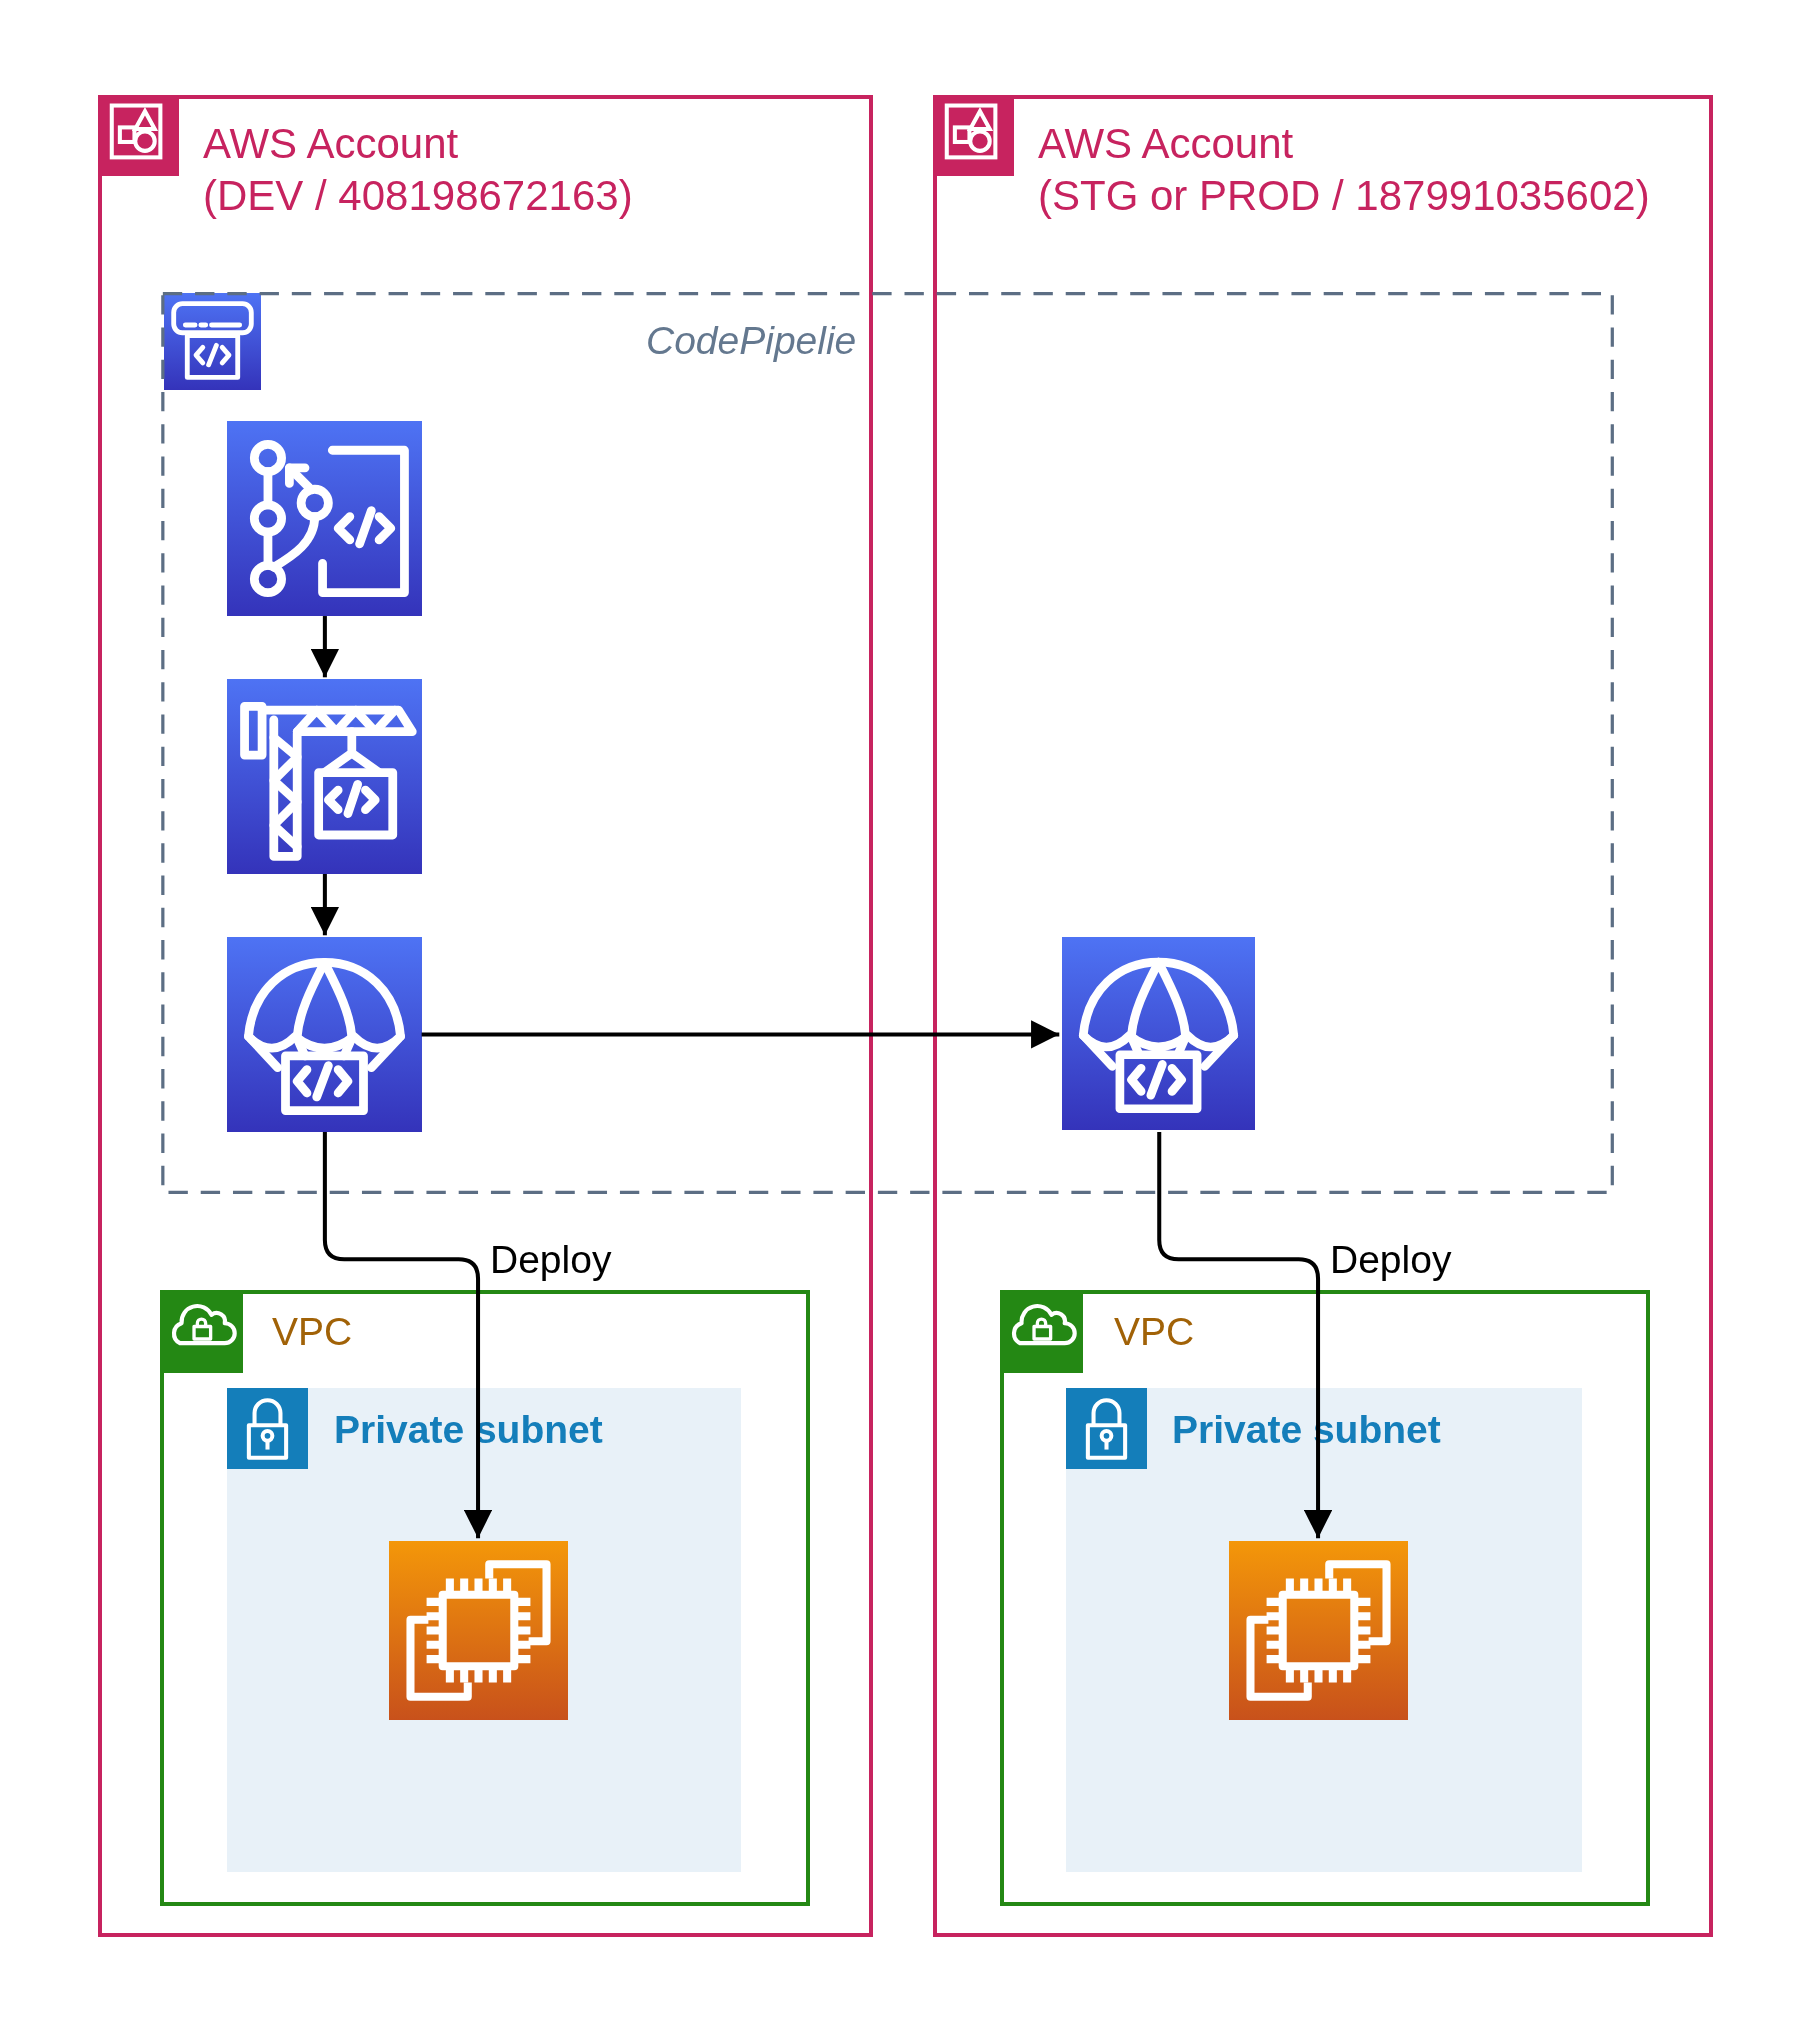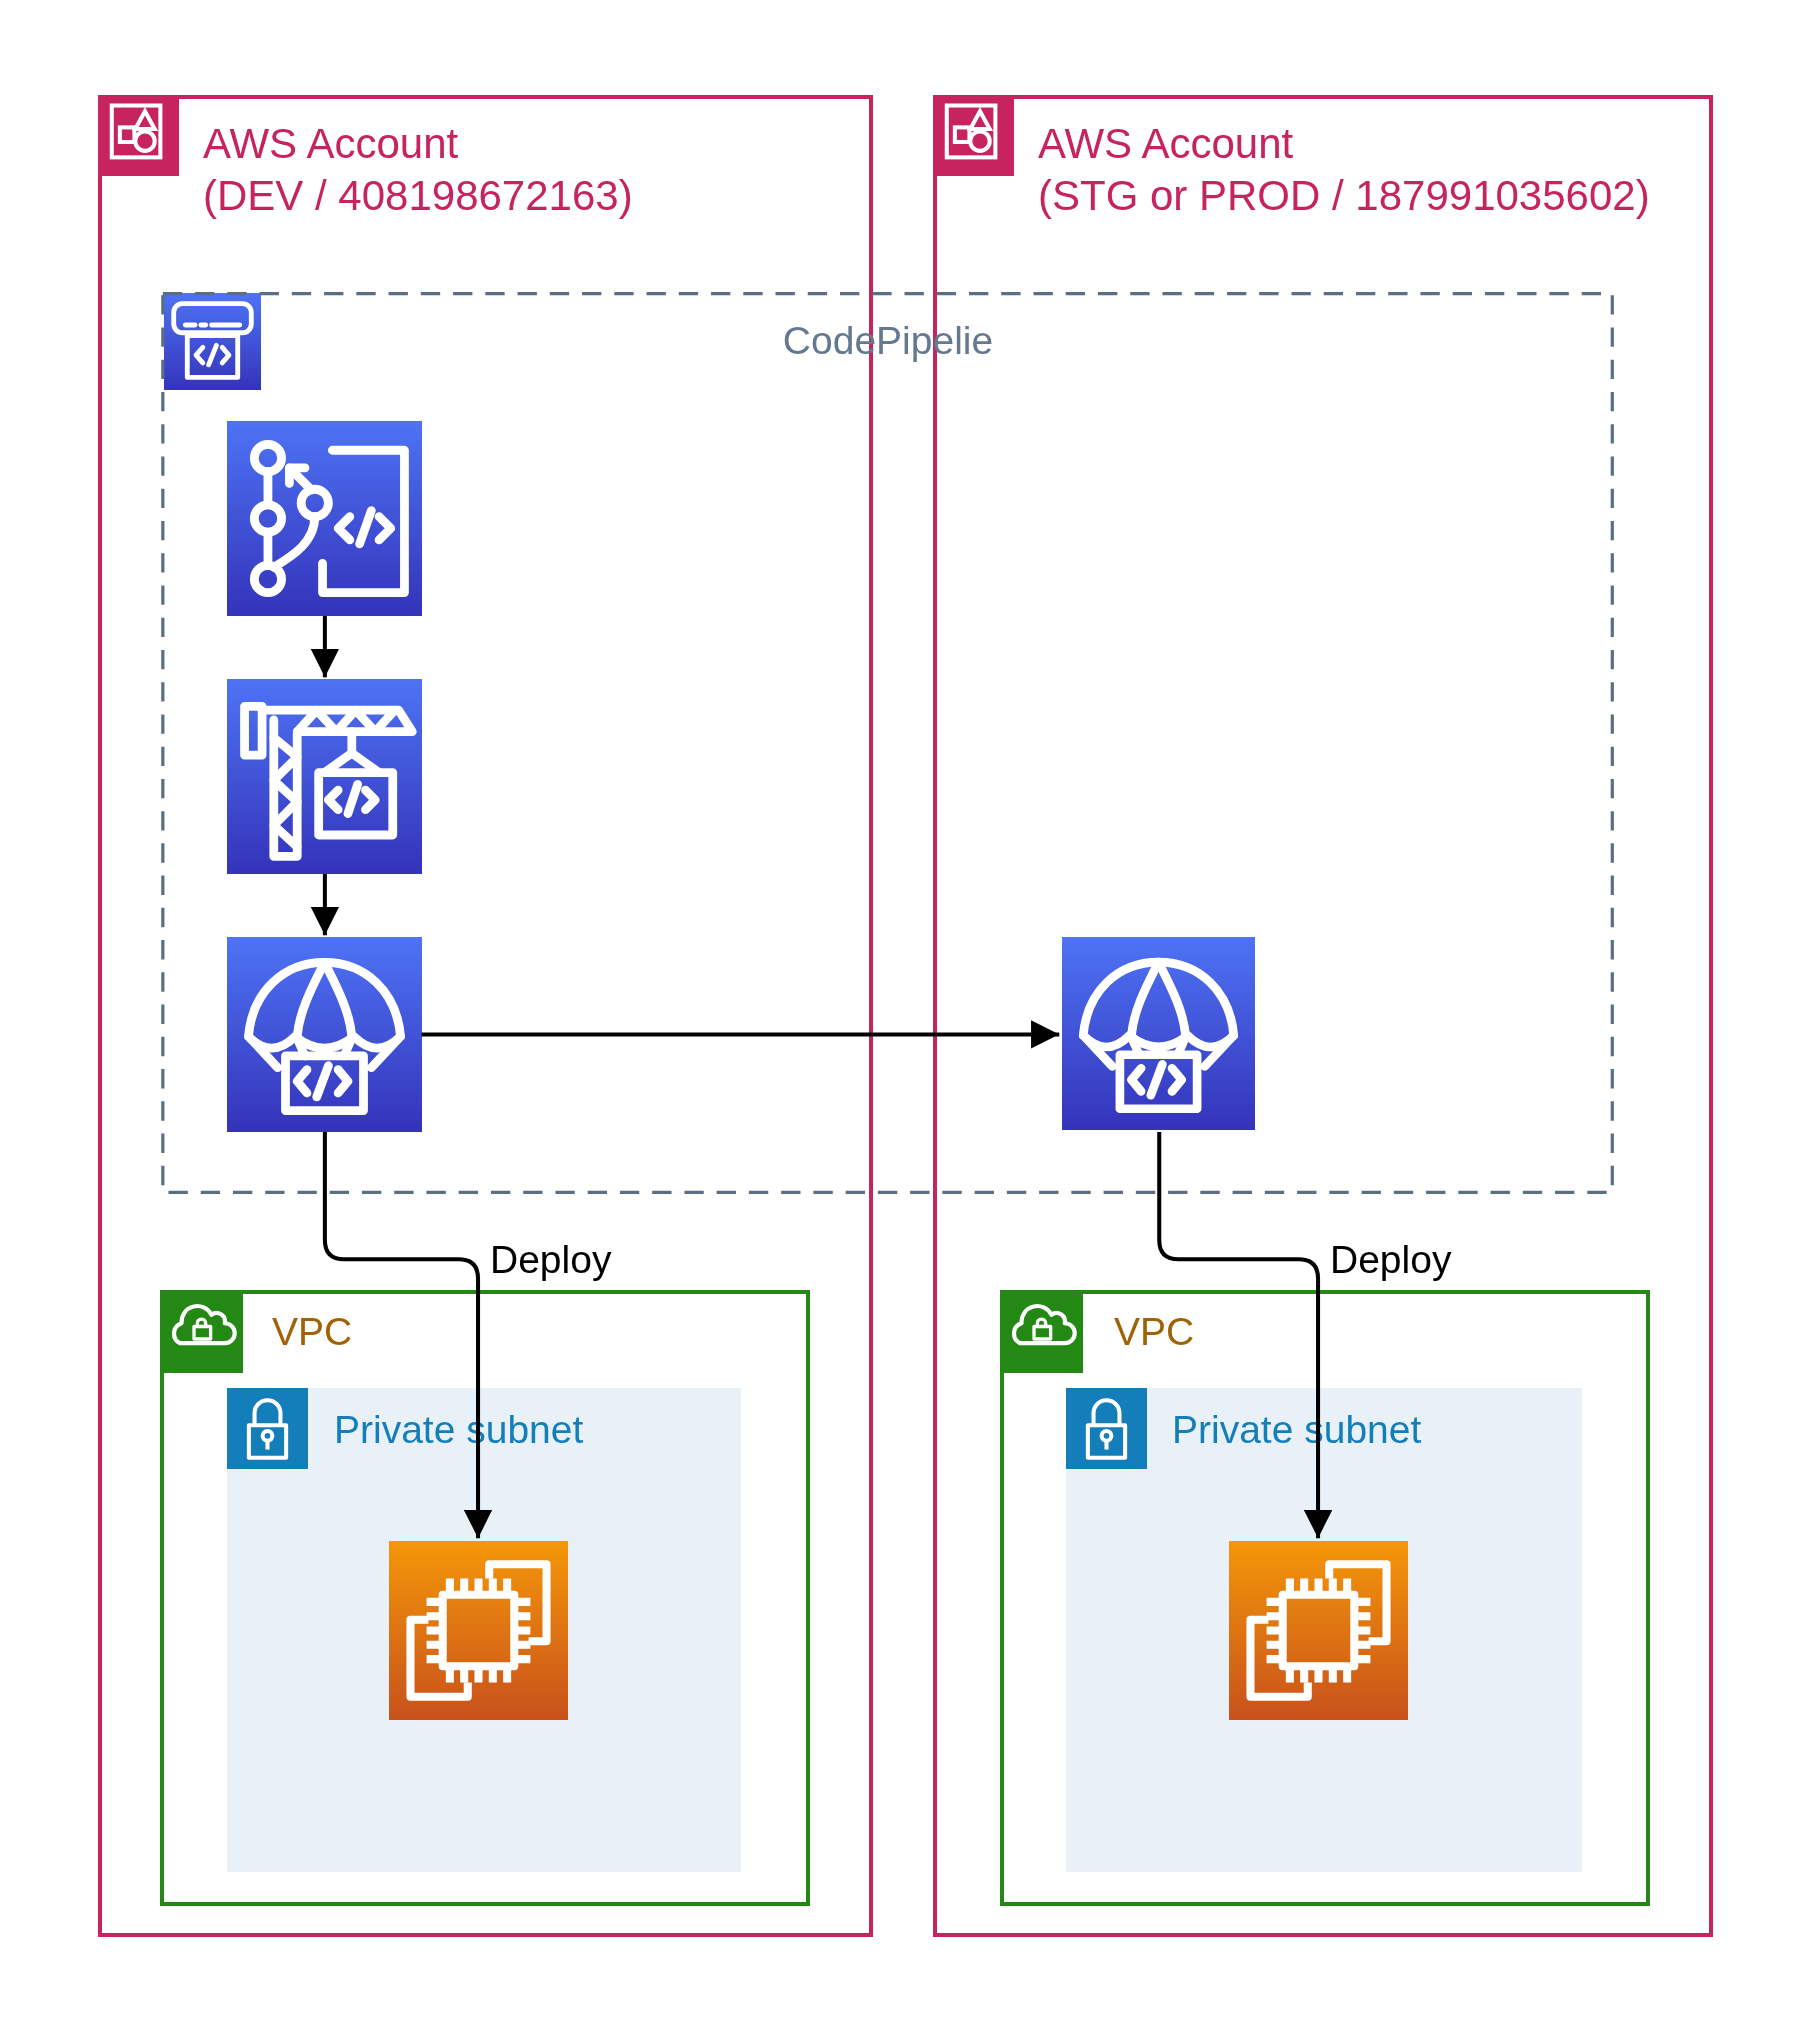--- a/index.html
+++ b/index.html
@@ -15,23 +15,23 @@
   .account-corner{background:#C7235F;}
   .vpc-corner{background:#248814;}
   .subnet-corner{background:#147EBA;}
   
   .svc-icon{background:linear-gradient(180deg,#4E73F4 0%,#3433BA 100%);z-index:4;}
   .ec2-icon{background:linear-gradient(180deg,#F49709 0%,#C8511B 100%);z-index:4;}
   .svc-icon svg,.ec2-icon svg,.corner-icon svg{width:100%;height:100%;display:block;}
   
   .lbl{font-size:39px;line-height:45px;white-space:nowrap;}
   .account-title{font-size:42px;line-height:52px;color:#C7235F;z-index:6;}
-  .pipeline-label{color:#64788F;text-align:center;}
+  .pipeline-label{color:#64788F;text-align:left;font-style:italic;}
   .vpc-label{color:#a16207;}
-  .subnet-label{color:#147EBA;}
+  .subnet-label{color:#147EBA;font-weight:bold;}
   .deploy-label{color:#000000;z-index:7;}
   .overlay{left:0;top:0;width:1809px;height:2035px;pointer-events:none;z-index:6;}
 </style>
 </head>
 <body>
 
 <div class="canvas">
 
   <div class="abs account-box" style="left:98px;top:95px;width:775px;height:1842px;"></div>
   <div class="abs account-box" style="left:933px;top:95px;width:780px;height:1842px;"></div>

